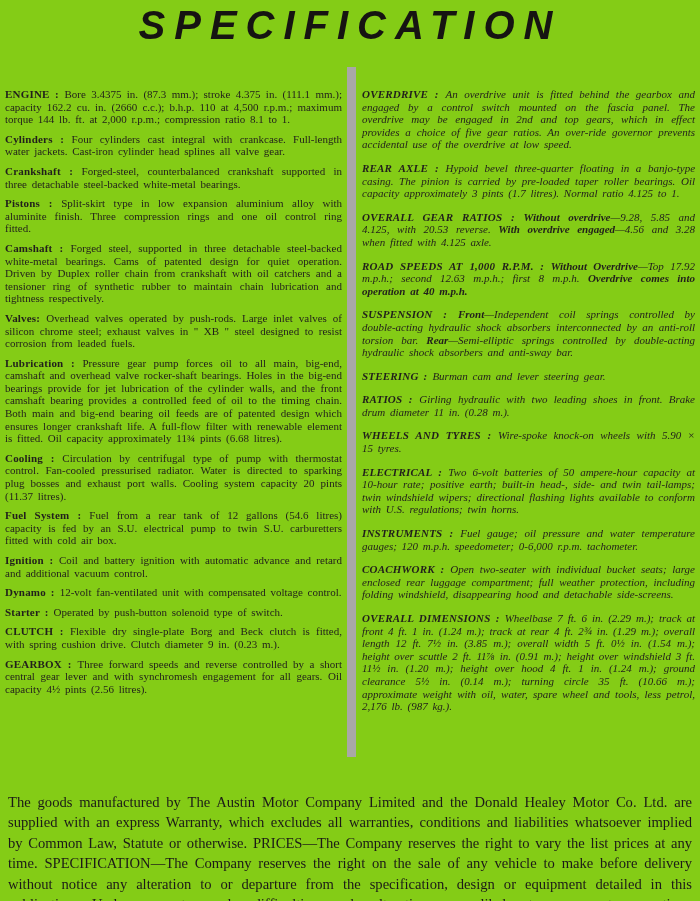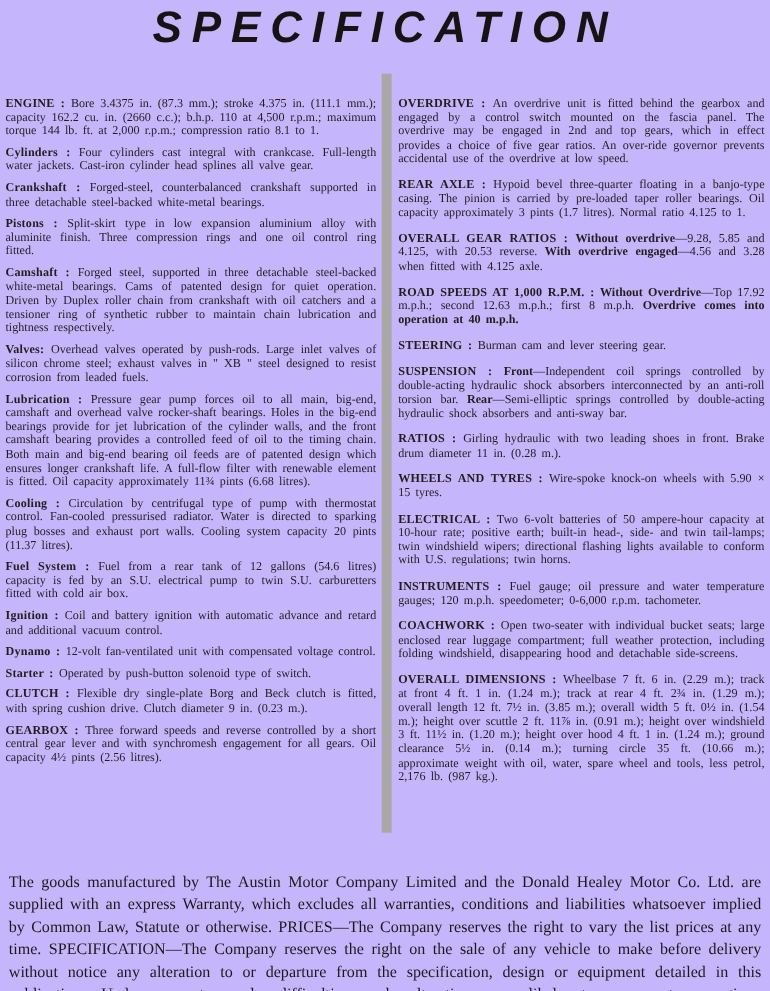--- a/index.html
+++ b/index.html
@@ -5,21 +5,21 @@
   html, body {
     margin: 0;
     padding: 0;
     background: #dddbd6;
   }
   .page {
     position: relative;
     width: 700px;
     height: 901px;
     margin: 0 auto;
-    background: #c4b5fd;
+    background: #84cc16;
     color: #211f1c;
     font-family: "Liberation Serif", serif;
     overflow: hidden;
   }
   .title {
     margin: 0;
     padding-top: 3px;
     text-align: center;
     font-family: "Liberation Sans", sans-serif;
     font-style: italic;
@@ -52,20 +52,21 @@
   }
   .col-left {
     width: 337px;
     margin-left: 5px;
   }
   .col-gap {
     width: 20px;
   }
   .col-right {
     width: 333px;
+    font-style: italic;
   }
   .spec-para {
     margin: 0 0 7px 0;
   }
   .col-right .spec-para {
     margin-bottom: 11px;
   }
   .spec-head {
     font-weight: bold;
     letter-spacing: 0.2px;
@@ -106,22 +107,22 @@
         <p class="spec-para"><b class="spec-head">Starter : </b><span>Operated by push-button solenoid type of switch.</span></p>
         <p class="spec-para"><b class="spec-head">CLUTCH : </b><span>Flexible dry single-plate Borg and Beck clutch is fitted, with spring cushion drive. Clutch diameter 9 in. (0.23 m.).</span></p>
         <p class="spec-para"><b class="spec-head">GEARBOX : </b><span>Three forward speeds and reverse controlled by a short central gear lever and with synchromesh engagement for all gears. Oil capacity 4½ pints (2.56 litres).</span></p>
       </div>
     <div class="col-gap"></div>
     <div class="col col-right">
         <p class="spec-para"><b class="spec-head">OVERDRIVE : </b><span>An overdrive unit is fitted behind the gearbox and engaged by a control switch mounted on the fascia panel. The overdrive may be engaged in 2nd and top gears, which in effect provides a choice of five gear ratios. An over-ride governor prevents accidental use of the overdrive at low speed.</span></p>
         <p class="spec-para"><b class="spec-head">REAR AXLE : </b><span>Hypoid bevel three-quarter floating in a banjo-type casing. The pinion is carried by pre-loaded taper roller bearings. Oil capacity approximately 3 pints (1.7 litres). Normal ratio 4.125 to 1.</span></p>
         <p class="spec-para"><b class="spec-head">OVERALL GEAR RATIOS : </b><b>Without overdrive</b><span>—9.28, 5.85 and 4.125, with 20.53 reverse. </span><b>With overdrive engaged</b><span>—4.56 and 3.28 when fitted with 4.125 axle.</span></p>
         <p class="spec-para"><b class="spec-head">ROAD SPEEDS AT 1,000 R.P.M. : </b><b>Without Overdrive</b><span>—Top 17.92 m.p.h.; second 12.63 m.p.h.; first 8 m.p.h. </span><b>Overdrive comes into operation at 40 m.p.h.</b></p>
+        <p class="spec-para"><b class="spec-head">SUSPENSION : </b><b>Front</b><span>—Independent coil springs controlled by double-acting hydraulic shock absorbers interconnected by an anti-roll torsion bar. </span><b>Rear</b><span>—Semi-elliptic springs controlled by double-acting hydraulic shock absorbers and anti-sway bar.</span></p>
         <p class="spec-para"><b class="spec-head">STEERING : </b><span>Burman cam and lever steering gear.</span></p>
-        <p class="spec-para"><b class="spec-head">SUSPENSION : </b><b>Front</b><span>—Independent coil springs controlled by double-acting hydraulic shock absorbers interconnected by an anti-roll torsion bar. </span><b>Rear</b><span>—Semi-elliptic springs controlled by double-acting hydraulic shock absorbers and anti-sway bar.</span></p>
         <p class="spec-para"><b class="spec-head">RATIOS : </b><span>Girling hydraulic with two leading shoes in front. Brake drum diameter 11 in. (0.28 m.).</span></p>
         <p class="spec-para"><b class="spec-head">WHEELS AND TYRES : </b><span>Wire-spoke knock-on wheels with 5.90 × 15 tyres.</span></p>
         <p class="spec-para"><b class="spec-head">ELECTRICAL : </b><span>Two 6-volt batteries of 50 ampere-hour capacity at 10-hour rate; positive earth; built-in head-, side- and twin tail-lamps; twin windshield wipers; directional flashing lights available to conform with U.S. regulations; twin horns.</span></p>
         <p class="spec-para"><b class="spec-head">INSTRUMENTS : </b><span>Fuel gauge; oil pressure and water temperature gauges; 120 m.p.h. speedometer; 0-6,000 r.p.m. tachometer.</span></p>
         <p class="spec-para"><b class="spec-head">COACHWORK : </b><span>Open two-seater with individual bucket seats; large enclosed rear luggage compartment; full weather protection, including folding windshield, disappearing hood and detachable side-screens.</span></p>
         <p class="spec-para"><b class="spec-head">OVERALL DIMENSIONS : </b><span>Wheelbase 7 ft. 6 in. (2.29 m.); track at front 4 ft. 1 in. (1.24 m.); track at rear 4 ft. 2¾ in. (1.29 m.); overall length 12 ft. 7½ in. (3.85 m.); overall width 5 ft. 0½ in. (1.54 m.); height over scuttle 2 ft. 11⅞ in. (0.91 m.); height over windshield 3 ft. 11½ in. (1.20 m.); height over hood 4 ft. 1 in. (1.24 m.); ground clearance 5½ in. (0.14 m.); turning circle 35 ft. (10.66 m.); approximate weight with oil, water, spare wheel and tools, less petrol, 2,176 lb. (987 kg.).</span></p>
       </div>
   </div>
   <p class="footer">The goods manufactured by The Austin Motor Company Limited and the Donald Healey Motor Co. Ltd. are supplied with an express Warranty, which excludes all warranties, conditions and liabilities whatsoever implied by Common Law, Statute or otherwise.  PRICES—The Company reserves the right to vary the list prices at any time.  SPECIFICATION—The Company reserves the right on the sale of any vehicle to make before delivery without notice any alteration to or departure from the specification, design or equipment detailed in this publication.  Under present supply difficulties such alterations are likely to occur at any time.</p>
 </div>

